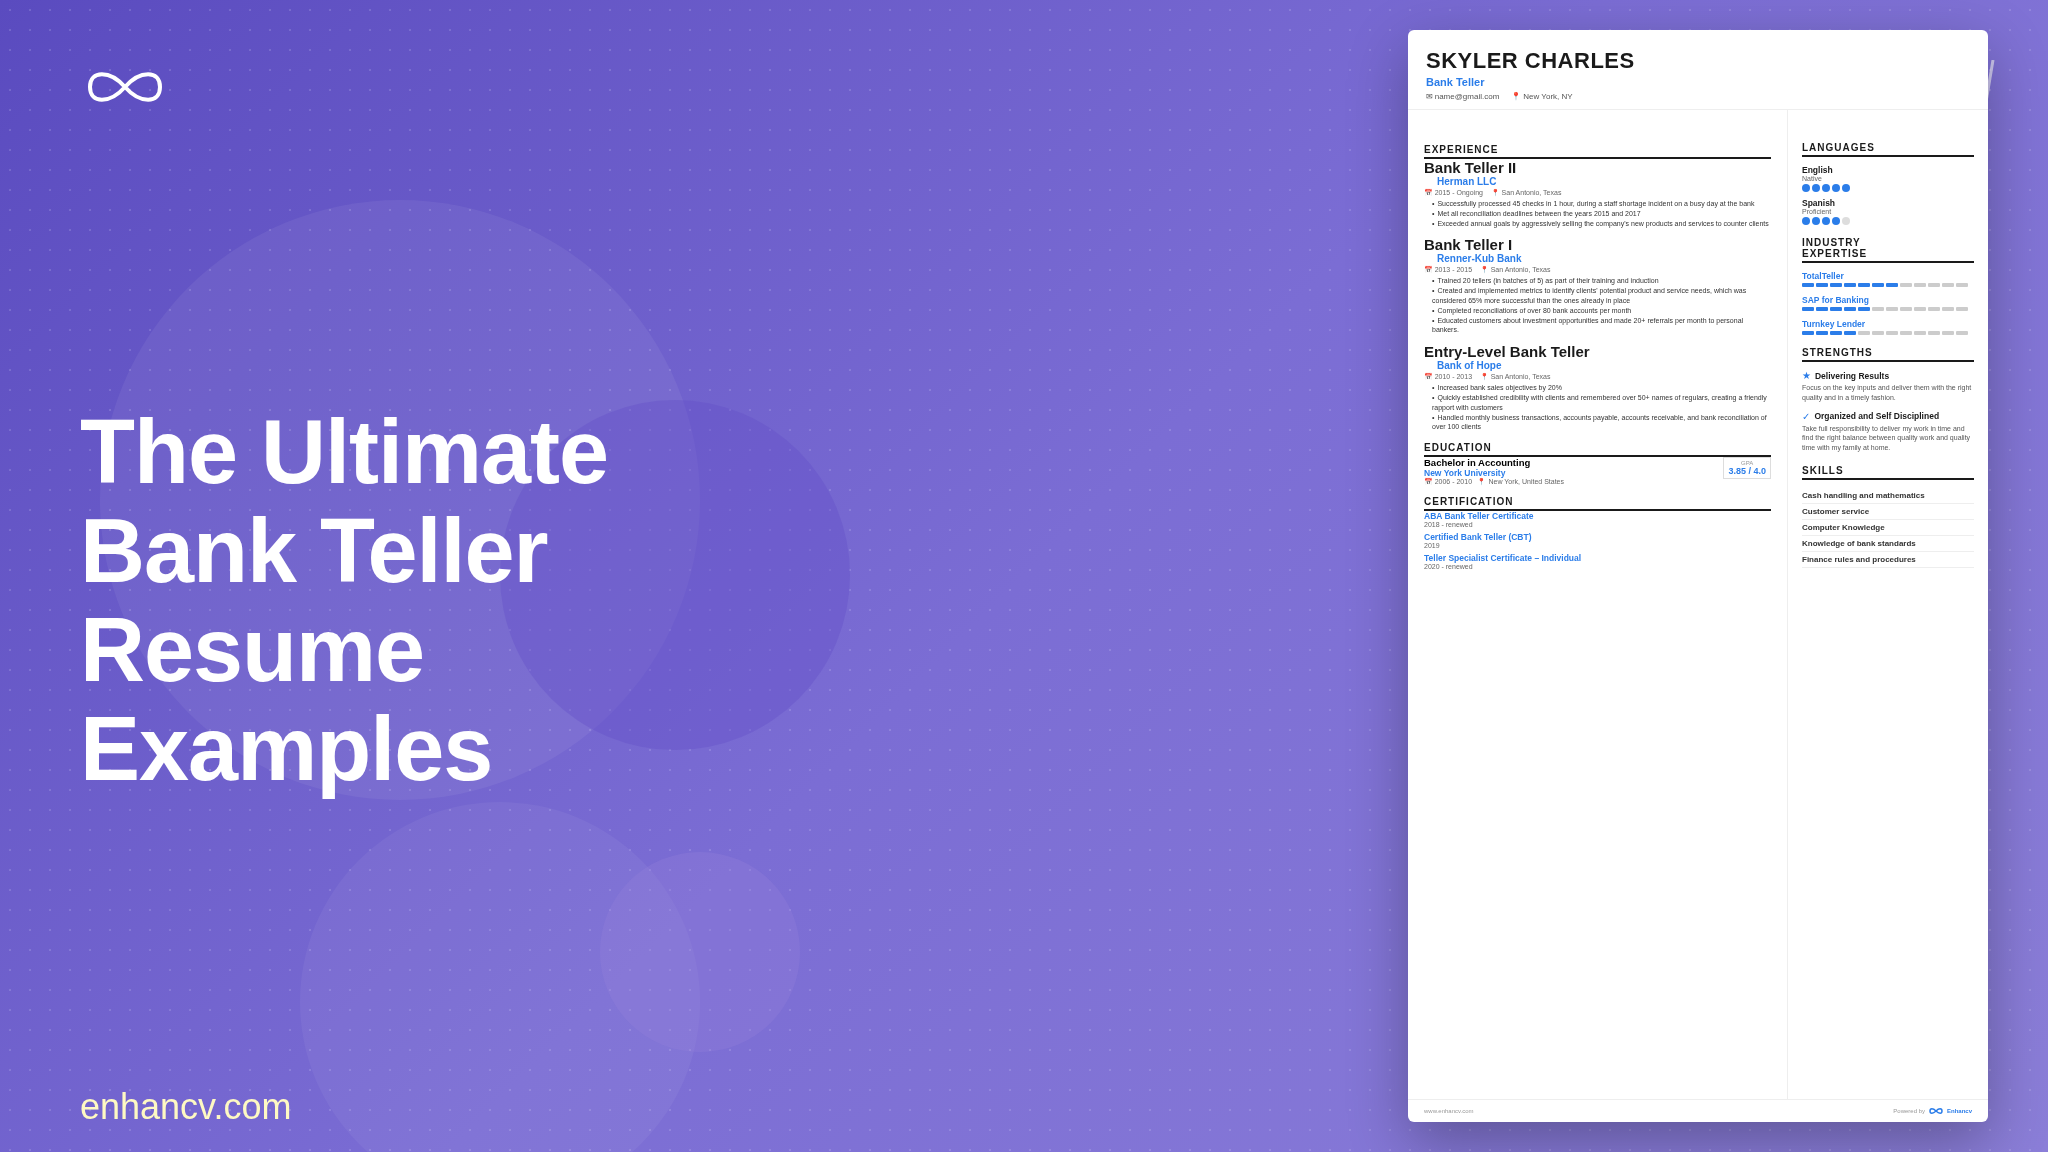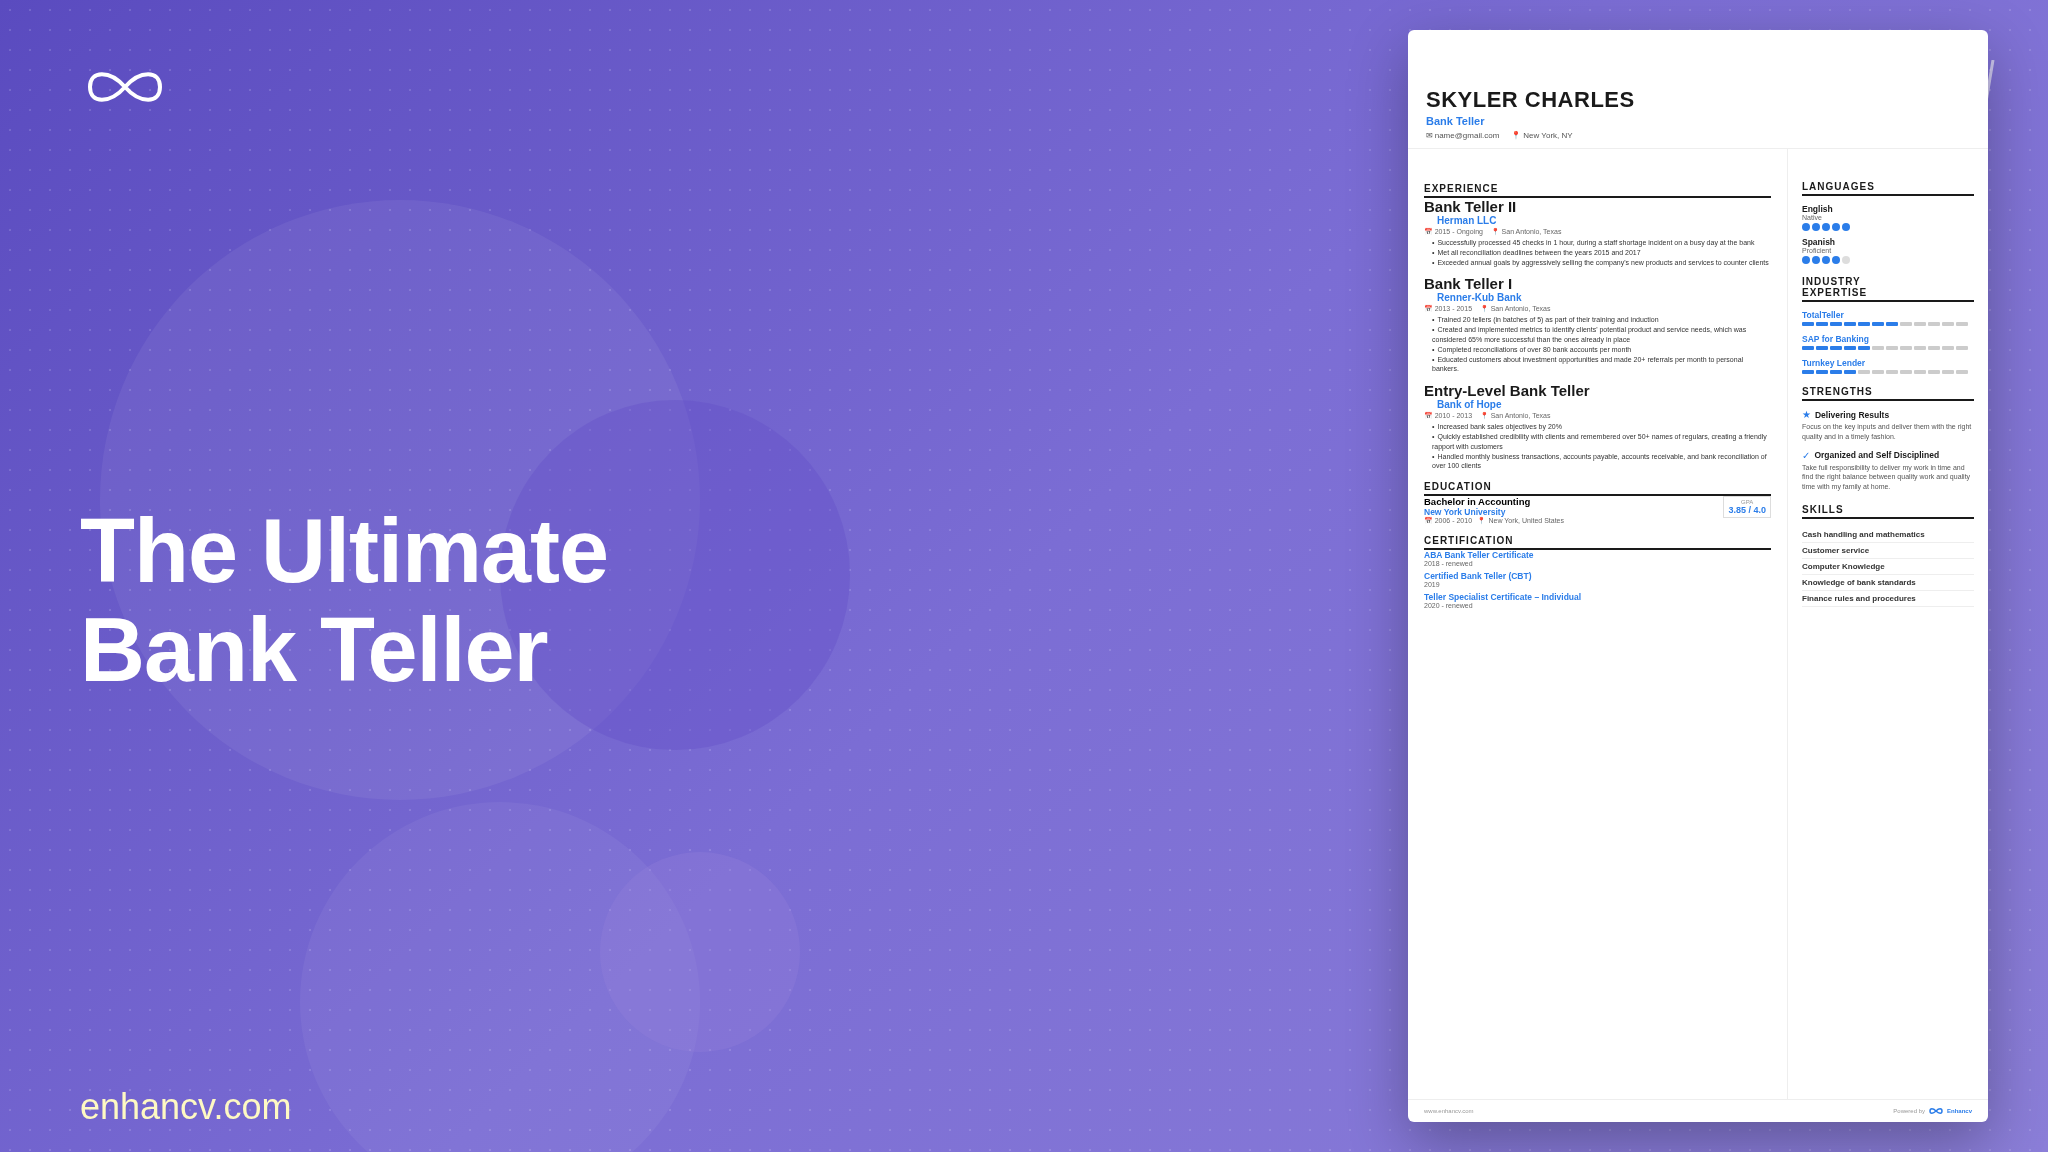--- a/index.html
+++ b/index.html
@@ -422,28 +422,30 @@
 
   <div class="logo">
     <svg width="90" height="55" viewBox="0 0 90 55">
       <path d="M 10 27 C 10 10, 30 10, 45 27 C 60 44, 80 44, 80 27 C 80 10, 60 10, 45 27 C 30 44, 10 44, 10 27 Z" fill="none" stroke="white" stroke-width="4" stroke-linecap="round"></path>
     </svg>
   </div>
 
   <div class="headline">
     <div>The Ultimate</div>
     <div>Bank Teller</div>
+    <div>Resume</div>
+    <div>Examples</div>
   </div>
 
   <div class="footer-url">enhancv.com</div>
 </div>
 
 <div class="resume-container">
 
-  <div class="resume-header" style="padding: 18px 18px 8px 18px; border-bottom: 1px solid #eee; margin-top: 39px;">
+  <div class="resume-header" style="padding: 18px 18px 8px 18px; border-bottom: 1px solid #eee;">
     <div class="resume-name">SKYLER CHARLES</div>
     <div class="resume-title">Bank Teller</div>
     <div class="resume-contact">
       <div class="contact-item">
         <span style="color:#555;">✉</span>
         <span>name@gmail.com</span>
       </div>
       <div class="contact-item">
         <span style="color:#2b7de9;">📍</span>
         <span>New York, NY</span>

